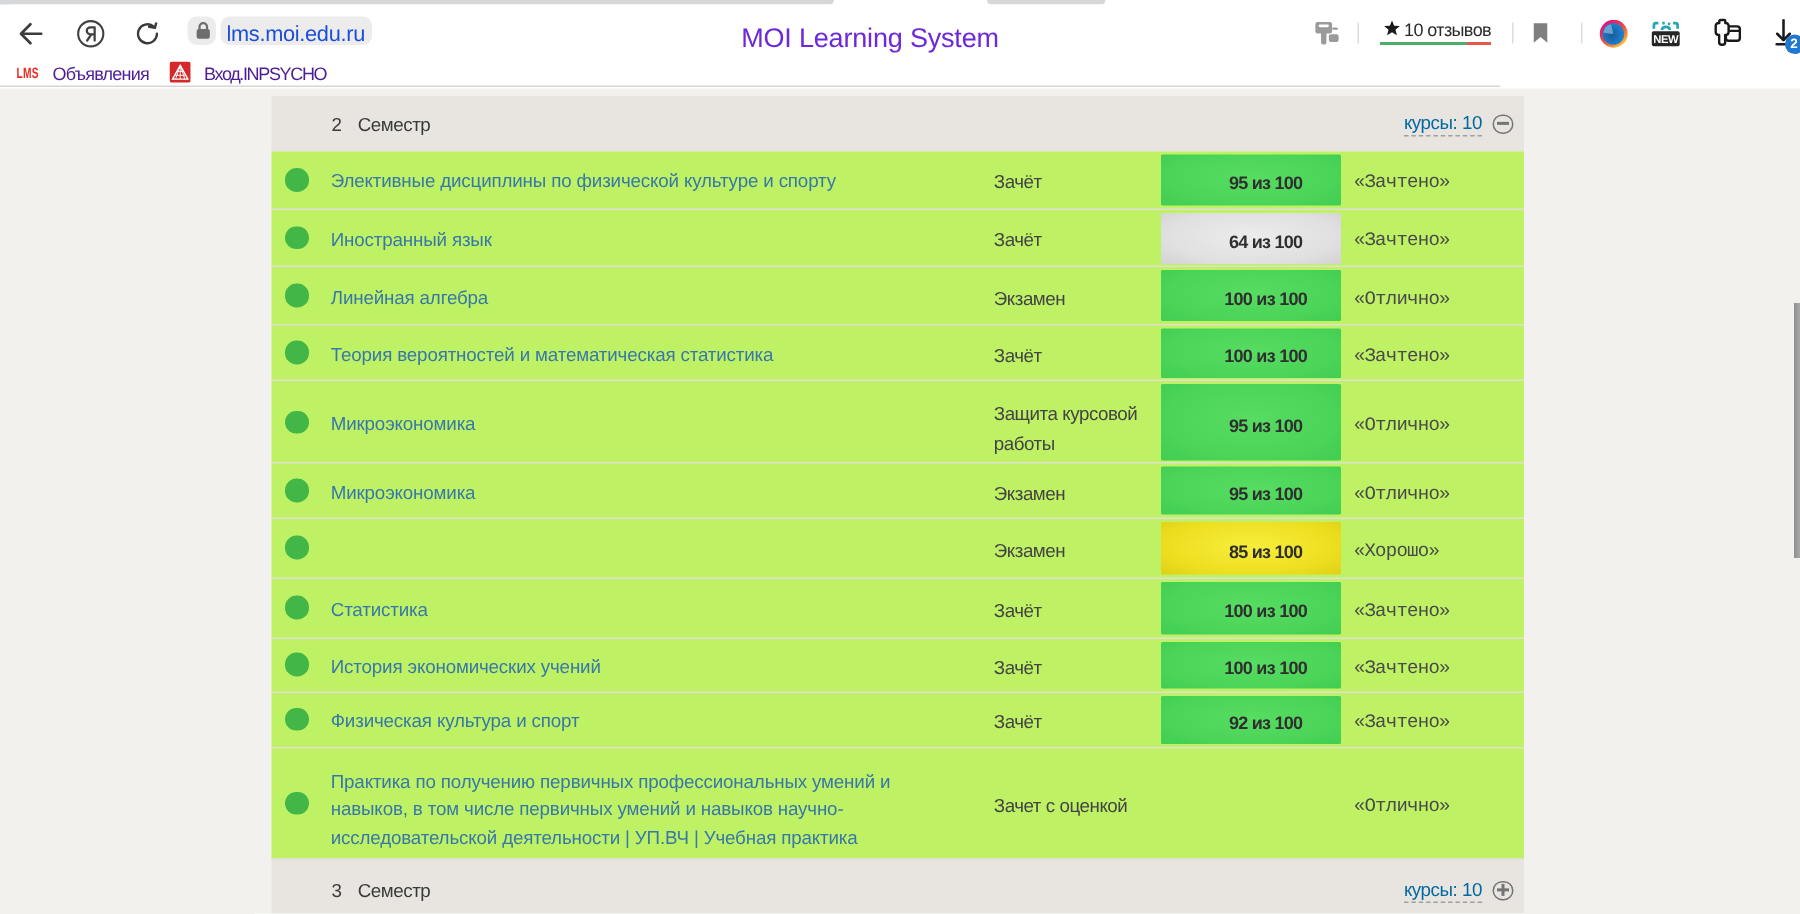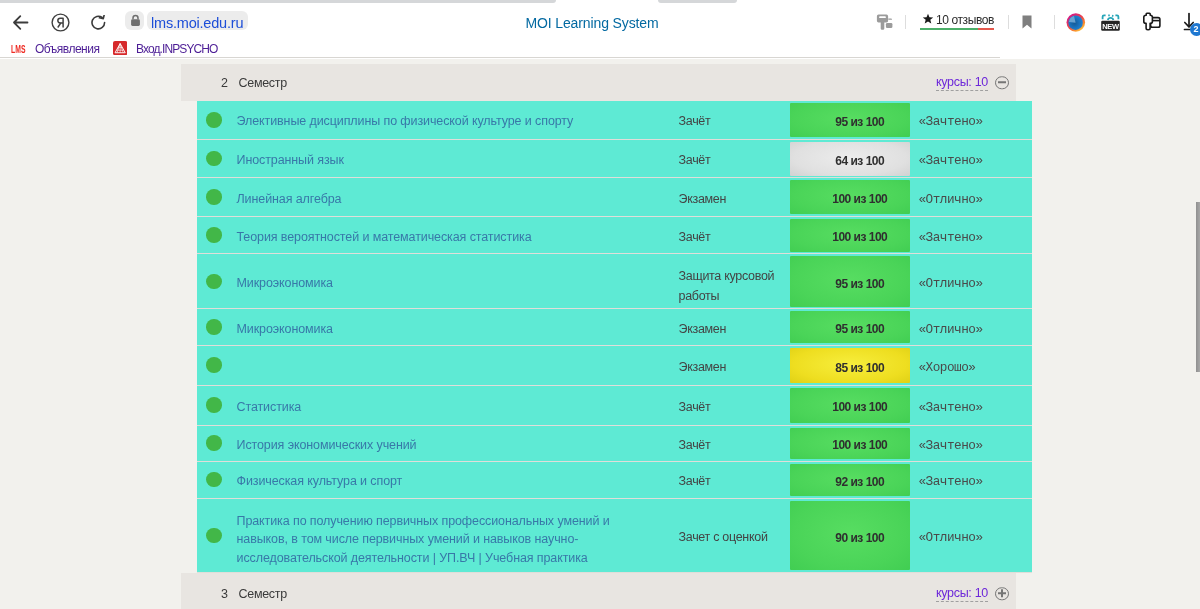--- a/index.html
+++ b/index.html
@@ -6,41 +6,41 @@
 html,body { width:1200px; height:609px; overflow:hidden; font-family:"Liberation Sans",sans-serif; }
 body { position:relative; background:#fff; }
 #topstrip { position:absolute; left:0; top:0; width:1200px; height:3px; background:#fff; }
 .graytab { position:absolute; top:0; height:3px; background:#d5d7d9; }
 #toolbar { position:absolute; left:0; top:3px; width:1200px; height:35px; background:#fff; border-radius:8px 8px 0 0; }
 #bookbar { position:absolute; left:0; top:38px; width:1000px; height:20px; background:#fff; border-bottom:1px solid #d8d6d2; }
 #page { position:absolute; left:0; top:59px; width:1200px; height:550px; background:#f2f1ed; }
 
 
 .tico { position:absolute; }
-#title { position:absolute; left:462px; width:260px; top:12px; text-align:center; font-size:14px; letter-spacing:-0.12px; color:#0369a1; }
+#title { position:absolute; left:450px; width:260px; top:12px; text-align:center; font-size:18px; letter-spacing:-0.12px; color:#6d28d9; }
 .pill { position:absolute; top:8px; height:19px; background:#ececec; border-radius:6px; }
 #domain { position:absolute; left:151px; top:11.5px; font-size:14.5px; color:#1d4ed8; letter-spacing:-0.2px; }
 .vsep { position:absolute; top:12px; width:1px; height:14px; background:#ddd; }
 #revtext { position:absolute; left:936px; top:9.5px; font-size:12px; letter-spacing:-0.4px; color:#2a2a2a; }
 #revbar { position:absolute; left:920px; top:24.5px; width:74px; height:2.5px; background:#4caf69; }
 #revbar i { position:absolute; right:0; top:0; width:16px; height:2.5px; background:#e4584d; display:block; }
 
 
 .bktext { position:absolute; top:4px; font-size:12px; letter-spacing:-0.5px; color:#4c1d95; }
 
 
 #tbl { position:absolute; left:181px; top:64px; width:835px; font-size:12.5px; }
 .hdr { position:absolute; left:0; width:835px; background:#e8e5e1; color:#3a3a3a; letter-spacing:-0.3px; }
 .hdr .num { position:absolute; left:40px; top:50%; transform:translateY(-50%); }
 .hdr .sem { position:absolute; left:57.5px; top:50%; transform:translateY(-50%); }
-.kursy { position:absolute; right:28px; top:50%; transform:translateY(-50%); color:#6d28d9; font-size:12.5px; letter-spacing:-0.3px; border-bottom:1px dashed #a0a0a0; padding-bottom:1px; }
+.kursy { position:absolute; right:28px; top:50%; transform:translateY(-50%); color:#0369a1; font-size:12.5px; letter-spacing:-0.3px; border-bottom:1px dashed #a0a0a0; padding-bottom:1px; }
 .circ { position:absolute; right:7.5px; top:50%; transform:translateY(-50%); width:13.5px; height:13.5px; border:1.6px solid #757575; border-radius:50%; }
 .circ .mn { position:absolute; left:1.8px; right:1.8px; top:50%; margin-top:-1.1px; height:2.2px; background:#757575; }
 .circ .vt { position:absolute; top:1.8px; bottom:1.8px; left:50%; margin-left:-1.1px; width:2.2px; background:#757575; }
-.row { position:absolute; left:16px; width:835px; border-bottom:1px solid #e0ded9; background:#5eead4; }
+.row { position:absolute; left:0; width:835px; border-bottom:1px solid #e0ded9; background:#bef264; }
 .dot { position:absolute; left:9px; top:50%; margin-top:-7.8px; width:15.5px; height:15.5px; border-radius:50%; background:#42b748; }
 .crs { position:absolute; left:39.5px; top:calc(50% + 1.5px); transform:translateY(-50%); width:420px; color:#3878a8; letter-spacing:-0.1px; line-height:18.6px; }
 .exm { position:absolute; left:481.5px; top:calc(50% + 1.5px); transform:translateY(-50%); width:120px; color:#444; letter-spacing:-0.3px; line-height:20px; }
 .grd { position:absolute; left:721.5px; top:calc(50% + 1.5px); transform:translateY(-50%); font-size:12.7px; letter-spacing:-0.5px; color:#4a4a4a;font-family:Liberation Mono, monospace; }
 .box { position:absolute; left:593px; top:2px; bottom:1.5px; width:119.5px; border-radius:1px; display:flex; align-items:center; justify-content:center; padding-top:4px; font-size:12px; letter-spacing:-0.5px; font-weight:bold; color:#2f2f2f;padding-left:20px; }
 .bg { background:radial-gradient(ellipse 85% 95% at 50% 46%, #57dd61 0%, #4ad458 55%, #3bc94e 100%); }
 .by { background:radial-gradient(ellipse 85% 95% at 50% 46%, #f7ee3c 0%, #eede20 55%, #d5c70e 100%); }
 .bw { background:radial-gradient(ellipse 85% 95% at 50% 46%, #ececec 0%, #e0e0e0 55%, #c8c8c8 100%); }
 
 #scroll { position:absolute; left:1196px; top:202px; width:4px; height:170px; background:linear-gradient(90deg,#909090,#a8a8a8); }
@@ -231,21 +231,20 @@
     <span class="dot"></span>
       <span class="crs">Физическая культура и спорт</span>
     <span class="exm">Зачёт</span>
       <span class="box bg">92 из 100</span>
       <span class="grd">«Зачтено»</span>
   </div>
   <div class="row" style="top:434.7px; height:74.3px;">
     <span class="dot"></span>
       <span class="crs" style="width:430px; top:calc(50% + 4.4px); line-height:18.4px;">Практика по получению первичных профессиональных умений и<br>навыков, в том числе первичных умений и навыков научно-<br>исследовательской деятельности | УП.ВЧ | Учебная практика</span>
     <span class="exm">Зачет с оценкой</span>
-      <span class="box bg">90 из 100</span>
       <span class="grd">«Отлично»</span>
   </div>
 
   <div class="hdr" style="top:509px; height:36px;">
     <span class="num" style="top:calc(50% + 2.5px);">3</span>
       <span class="sem" style="top:calc(50% + 2.5px);">Семестр</span>
     <span class="kursy" style="top:calc(50% + 2.5px);">курсы: 10</span>
     <span class="circ" style="top:calc(50% + 2.5px);">
         <span class="mn"></span>
         <span class="vt"></span>

